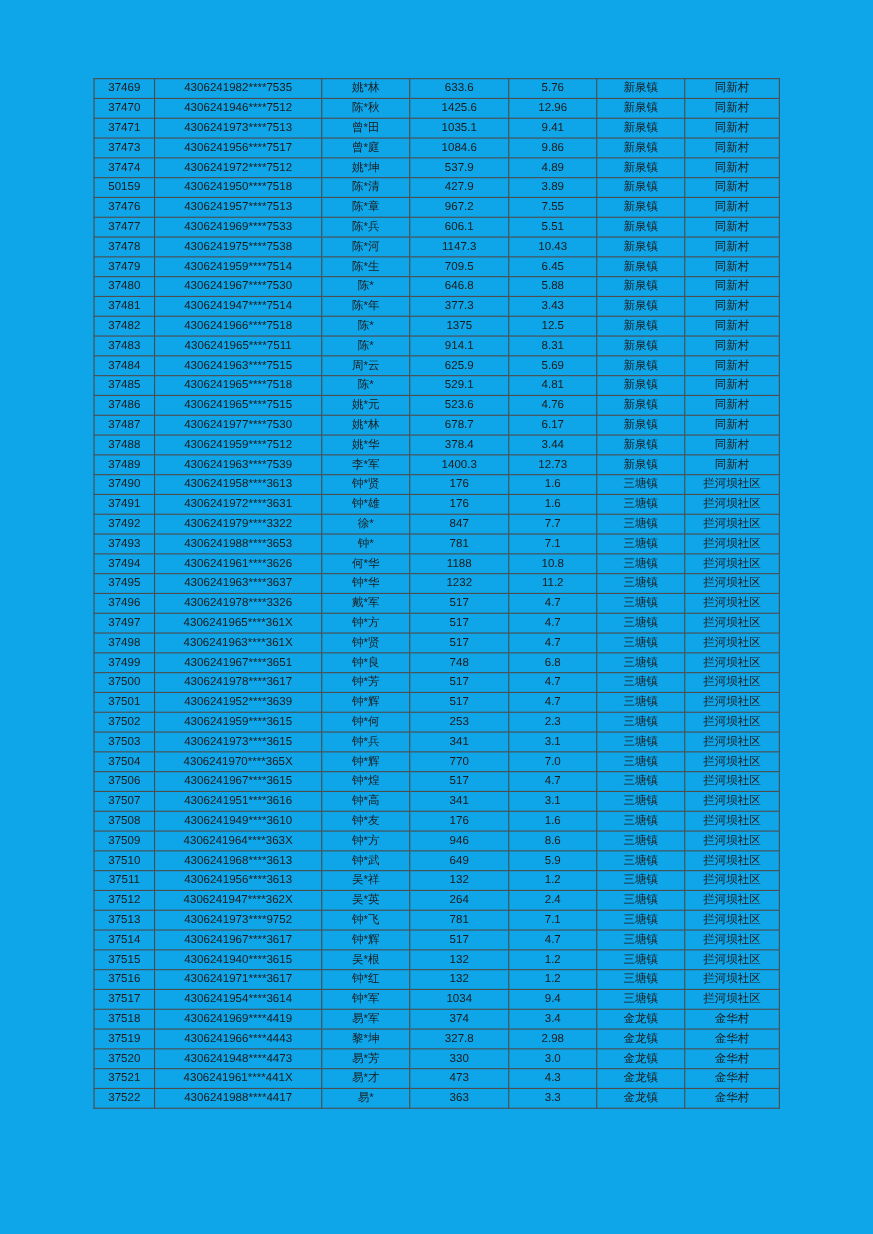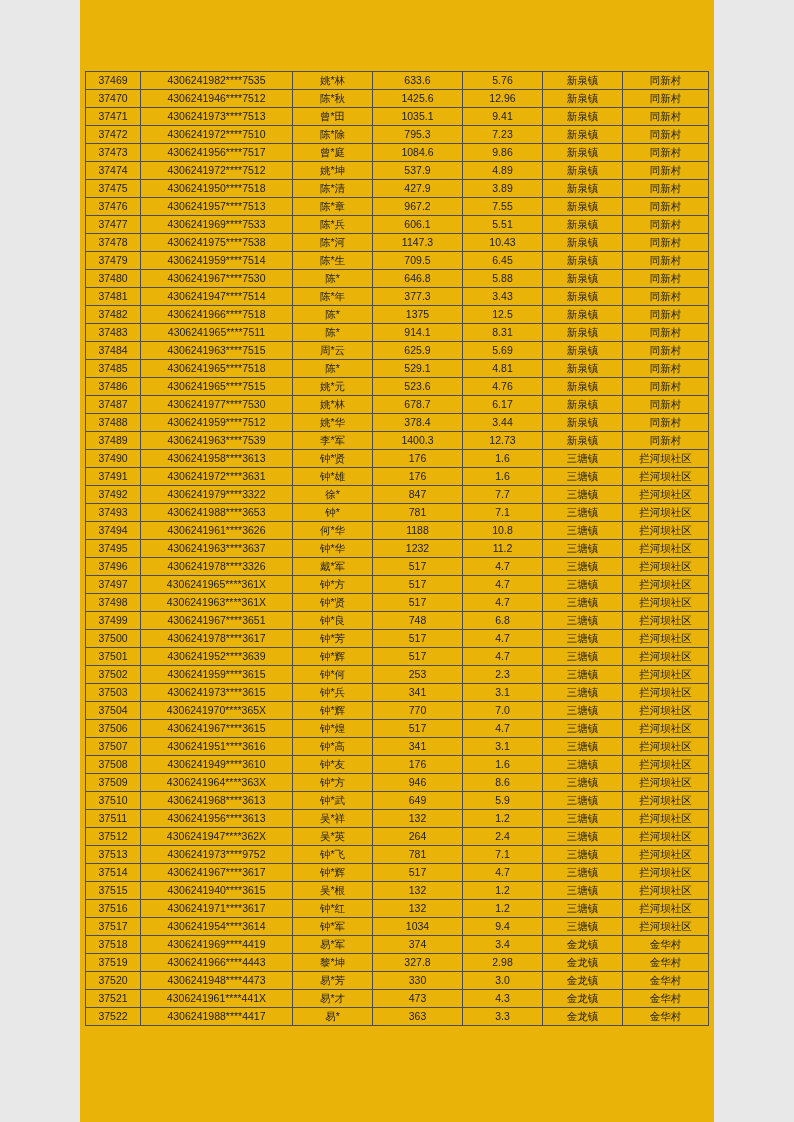--- a/index.html
+++ b/index.html
@@ -3,24 +3,24 @@
 <meta charset="utf-8">
 <style>
   html, body {
     margin: 0;
     padding: 0;
     background: #e8e8e8;
     font-family: "Liberation Sans", "DejaVu Sans", sans-serif;
   }
   .page {
     position: relative;
-    width: 634px;
+    width: 794px;
     height: 1122px;
     margin: 0 auto;
-    background: #eab308;
+    background: #0ea5e9;
     overflow: hidden;
   }
   table.data-table {
     border-collapse: collapse;
     table-layout: fixed;
     margin: 71px auto 0 auto;
   }
   table.data-table td {
     border: 1px solid #4d4d4d;
     height: 17px;
@@ -76,48 +76,39 @@
         <tr>
           <td>37471</td>
           <td>4306241973****7513</td>
           <td>曾*田</td>
           <td>1035.1</td>
           <td>9.41</td>
           <td>新泉镇</td>
           <td>同新村</td>
         </tr>
         <tr>
-          <td>37472</td>
-          <td>4306241972****7510</td>
-          <td>陈*除</td>
-          <td>795.3</td>
-          <td>7.23</td>
-          <td>新泉镇</td>
-          <td>同新村</td>
-        </tr>
-        <tr>
           <td>37473</td>
           <td>4306241956****7517</td>
           <td>曾*庭</td>
           <td>1084.6</td>
           <td>9.86</td>
           <td>新泉镇</td>
           <td>同新村</td>
         </tr>
         <tr>
           <td>37474</td>
           <td>4306241972****7512</td>
           <td>姚*坤</td>
           <td>537.9</td>
           <td>4.89</td>
           <td>新泉镇</td>
           <td>同新村</td>
         </tr>
         <tr>
-          <td>37475</td>
+          <td>50159</td>
           <td>4306241950****7518</td>
           <td>陈*清</td>
           <td>427.9</td>
           <td>3.89</td>
           <td>新泉镇</td>
           <td>同新村</td>
         </tr>
         <tr>
           <td>37476</td>
           <td>4306241957****7513</td>

